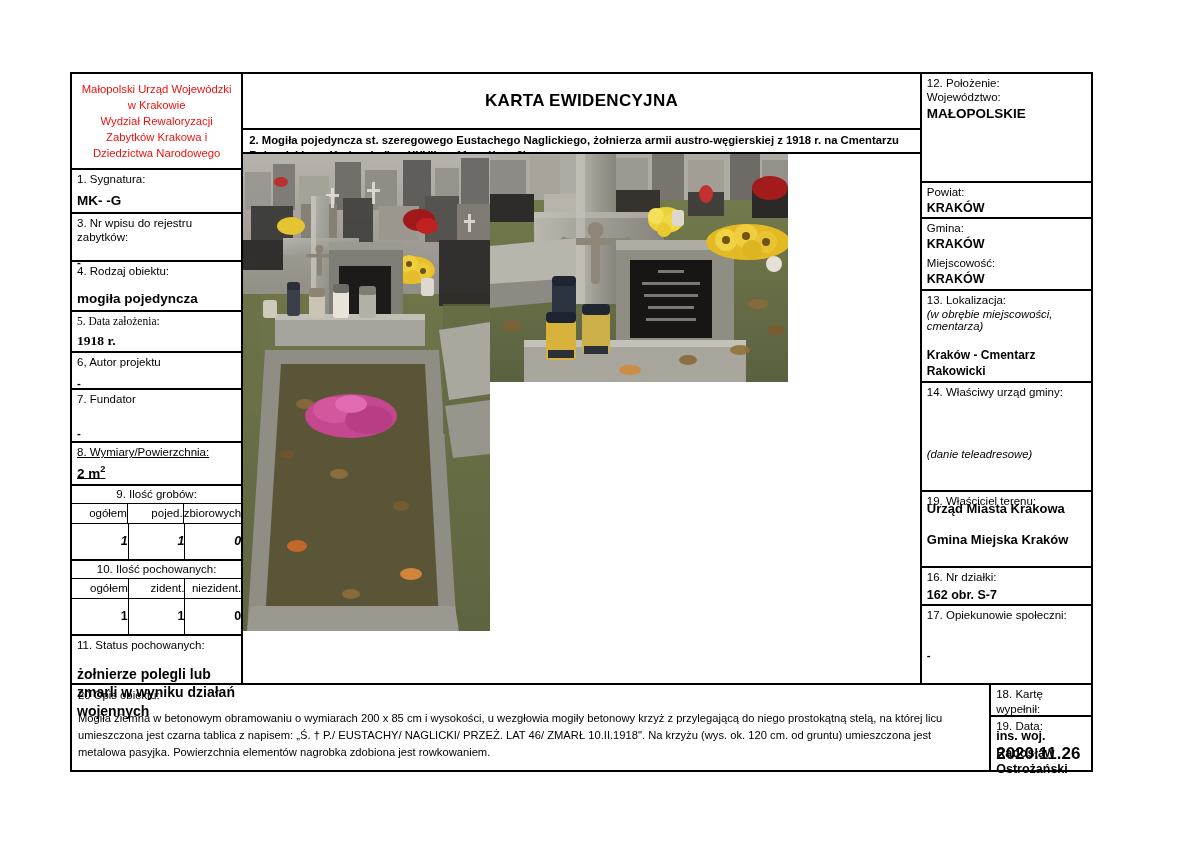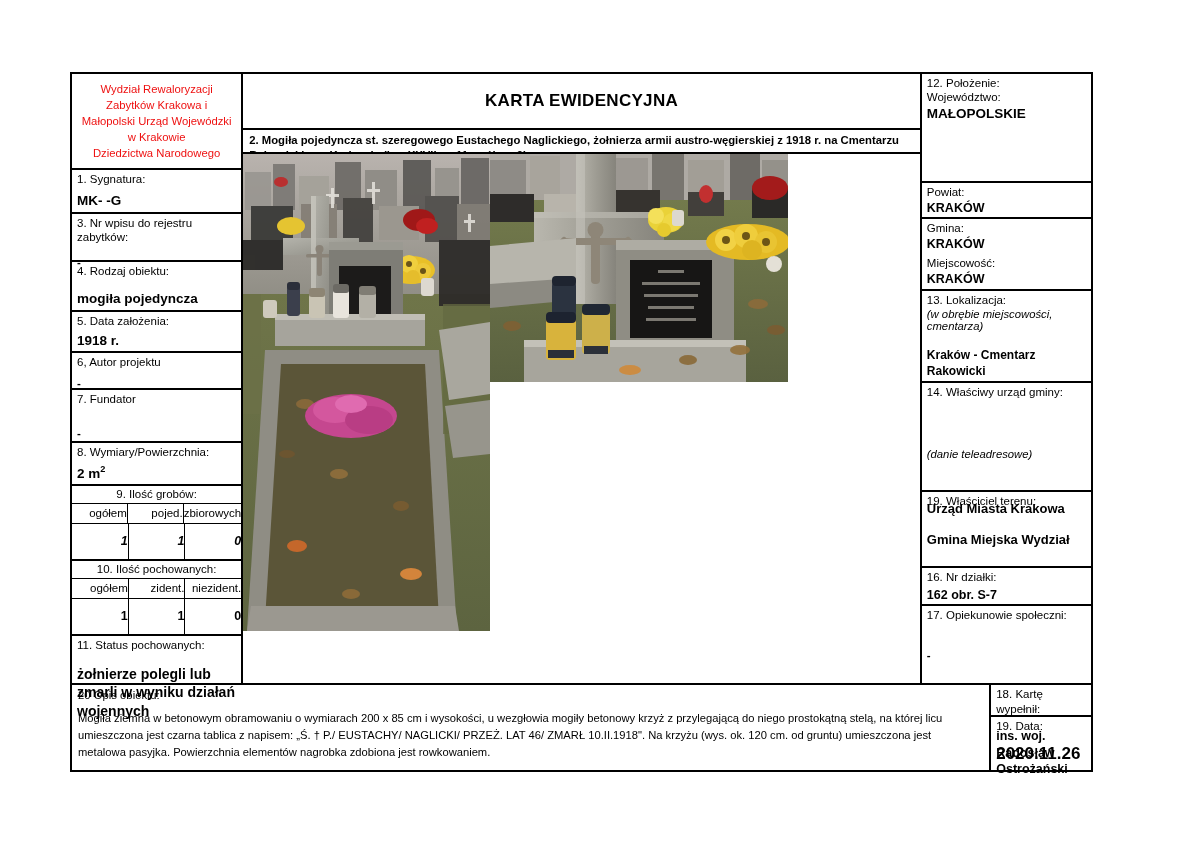--- a/index.html
+++ b/index.html
@@ -34,24 +34,24 @@
     color: #ee1111;
     font-size: 11.3px;
     line-height: 1.42;
     text-align: center;
     padding: 7px 6px 7px 6px;
   }
 
   .c-sig    { height: 44px; }
   .c-reg    { height: 48px; }
   .c-rodz   { height: 57px; }
-  .c-data   { height: 41px; }
+  .c-data   { height: 41px; font-family: Liberation Serif, serif; }
   .c-autor  { height: 37px; }
   .c-fund   { height: 55px; }
-  .c-wym    { height: 44px; }
+  .c-wym    { height: 44px; text-decoration: underline; }
   .c-status { flex: 1 1 auto; }
 
   .c-sig .val    { margin-top: 5px; }
   .c-reg .dash   { margin-top: 11px; display:block; }
   .c-rodz .val   { margin-top: 12px; }
   .c-data .val   { margin-top: 3px; }
   .c-autor .dash { margin-top: 7px; display:block; }
   .c-fund .dash  { margin-top: 20px; display:block; }
   .c-wym .val    { margin-top: 3px; }
   .c-status .val { margin-top: 12px; font-size: 14px; }
@@ -124,22 +124,22 @@
 </head>
 <body>
 
 <div id="card">
 
   <div class="upper">
 
     <div class="colL">
 
       <div class="orgbox" style="color: rgb(238, 17, 17);">
+        <div>Małopolski Urząd Wojewódzki w Krakowie</div>
         <div>Wydział Rewaloryzacji Zabytków Krakowa i</div>
-        <div>Małopolski Urząd Wojewódzki w Krakowie</div>
         <div>Dziedzictwa Narodowego</div>
       </div>
 
       <div class="cell c-sig">
         <div class="lbl">1. Sygnatura:</div>
         <div class="val">MK- -G</div>
       </div>
 
       <div class="cell c-reg">
         <div class="lbl">3. Nr wpisu do rejestru zabytków:</div>
@@ -479,21 +479,21 @@
       </div>
 
       <div class="cell r-urzad">
         <div class="lbl"> 14. Właściwy urząd gminy:</div>
         <div class="ital">(danie teleadresowe)</div>
         <div class="val">Urząd Miasta Krakowa</div>
       </div>
 
       <div class="cell r-wlasc">
         <div class="lbl">19. Właściciel terenu:</div>
-        <div class="val">Gmina Miejska Wydział</div>
+        <div class="val">Gmina Miejska Kraków</div>
       </div>
 
       <div class="cell r-dzial">
         <div class="lbl">16. Nr działki:</div>
         <div class="val">162 obr. S-7</div>
       </div>
 
       <div class="cell r-opiek">
         <div class="lbl">17. Opiekunowie społeczni:</div>
         <span class="dash">-</span>

